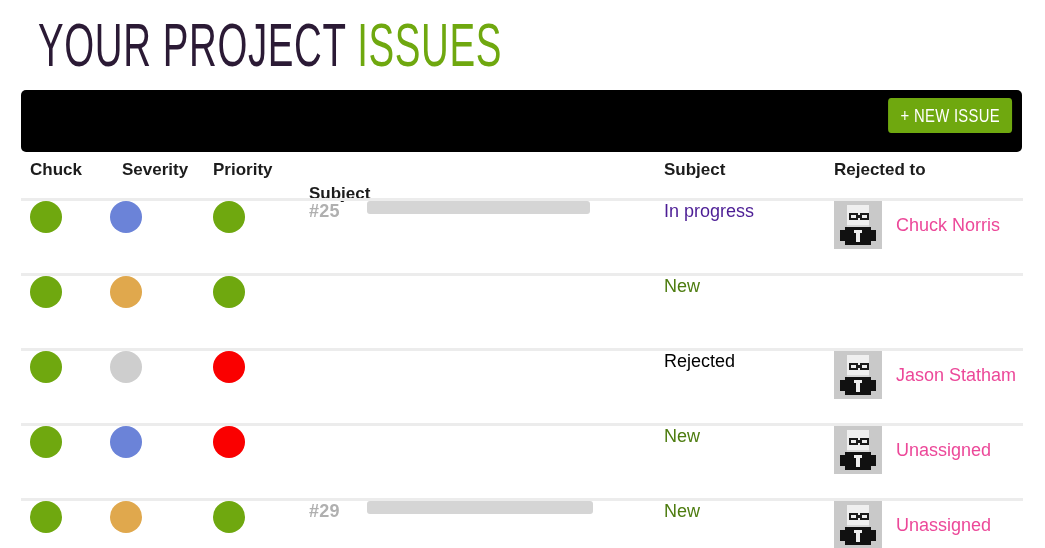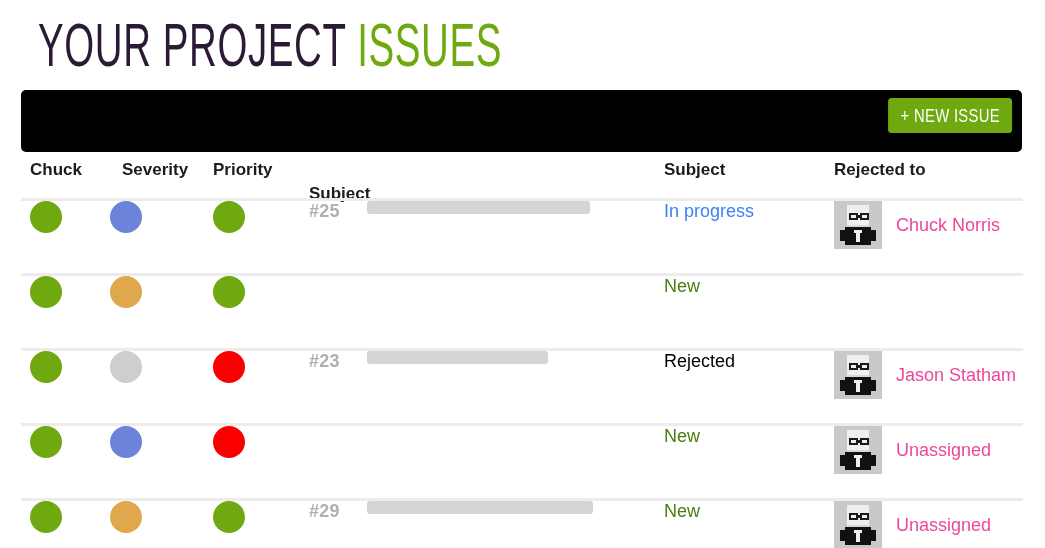--- a/index.html
+++ b/index.html
@@ -137,21 +137,21 @@
   .subject-bar {
     height: 13px;
     background: #d5d5d5;
     border-radius: 3px;
   }
 
   .status-text {
     font-size: 18px;
     white-space: nowrap;
   }
-  .status-inprogress { color: #3b82f6; }
+  .status-inprogress { color: #4c1d95; }
   .status-new        { color: #4d7c0f; }
   .status-rejected   { color: #000000; }
 
   .assignee { display: flex; align-items: center; }
   .avatar {
     width: 48px;
     height: 48px;
     flex: 0 0 48px;
     margin-right: 14px;
     display: block;
@@ -244,24 +244,20 @@
         <div class="row">
     <div class="cell c-type">
       <span class="dot" style="background:#6fa80f"></span>
     </div>
     <div class="cell c-severity">
       <span class="dot" style="background:#cecece"></span>
     </div>
     <div class="cell c-priority">
       <span class="dot" style="background:#fa0000"></span>
     </div>
-    <div class="cell c-subject">
-      <span class="issue-id">#23</span>
-      <span class="subject-bar" style="width:181px"></span>
-    </div>
     <div class="cell c-status">
       <span class="status-text status-rejected">Rejected</span>
     </div>
     <div class="cell c-assigned">
       <span class="assignee">
         <span class="avatar">
   <svg viewBox="0 0 48 48" width="48" height="48" shape-rendering="crispEdges">
     <rect x="0" y="0" width="48" height="48" fill="#c9c9c9"></rect>
     <rect x="13" y="4" width="22" height="20" fill="#efefef"></rect>
     <rect x="13" y="24" width="22" height="6" fill="#d8d8d8"></rect>

